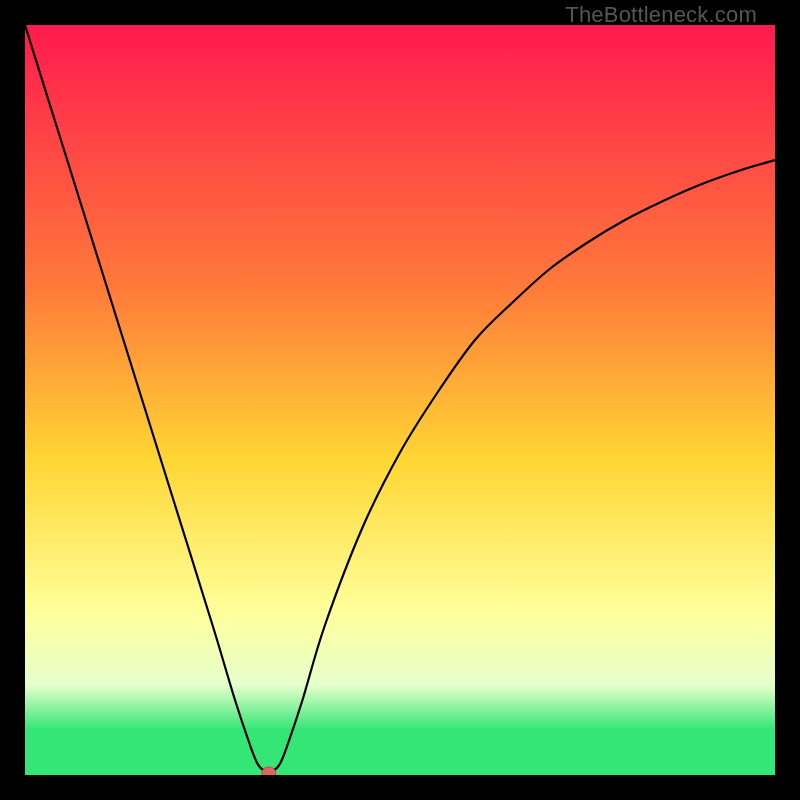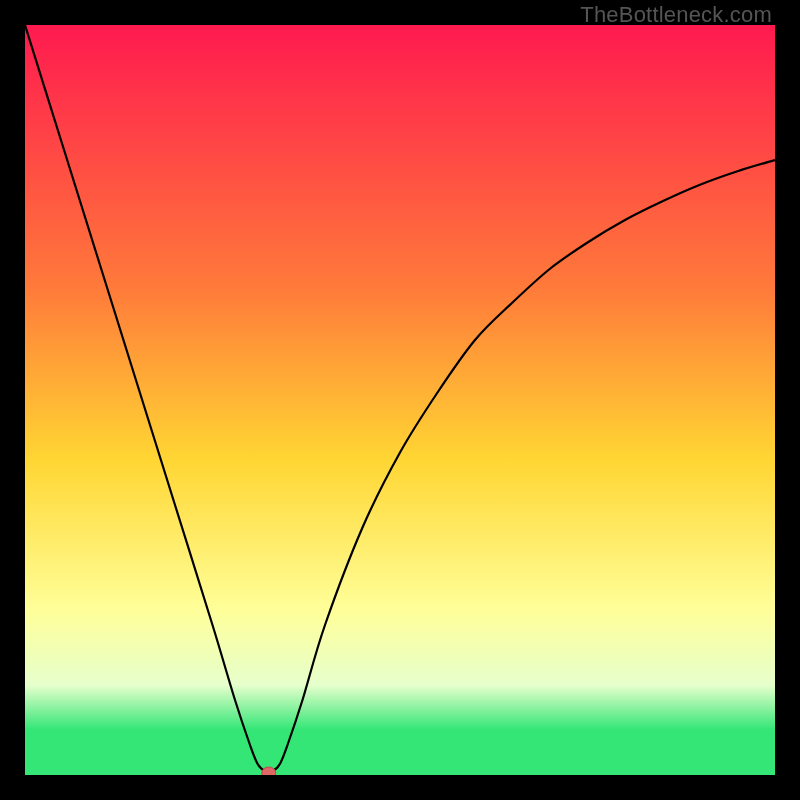--- a/index.html
+++ b/index.html
@@ -28,21 +28,21 @@
   .gradient {
     position: absolute;
     left: 0;
     top: 0;
     width: 750px;
     height: 750px;
   }
   .watermark {
     position: absolute;
     top: 2px;
-    right: 28px;
+    right: 43px;
     font-family: Arial, Helvetica, sans-serif;
     font-size: 22px;
     font-weight: 500;
     color: #555;
     letter-spacing: 0.2px;
     text-align: center;
   }
   svg {
     position: absolute;
     left: 0;

